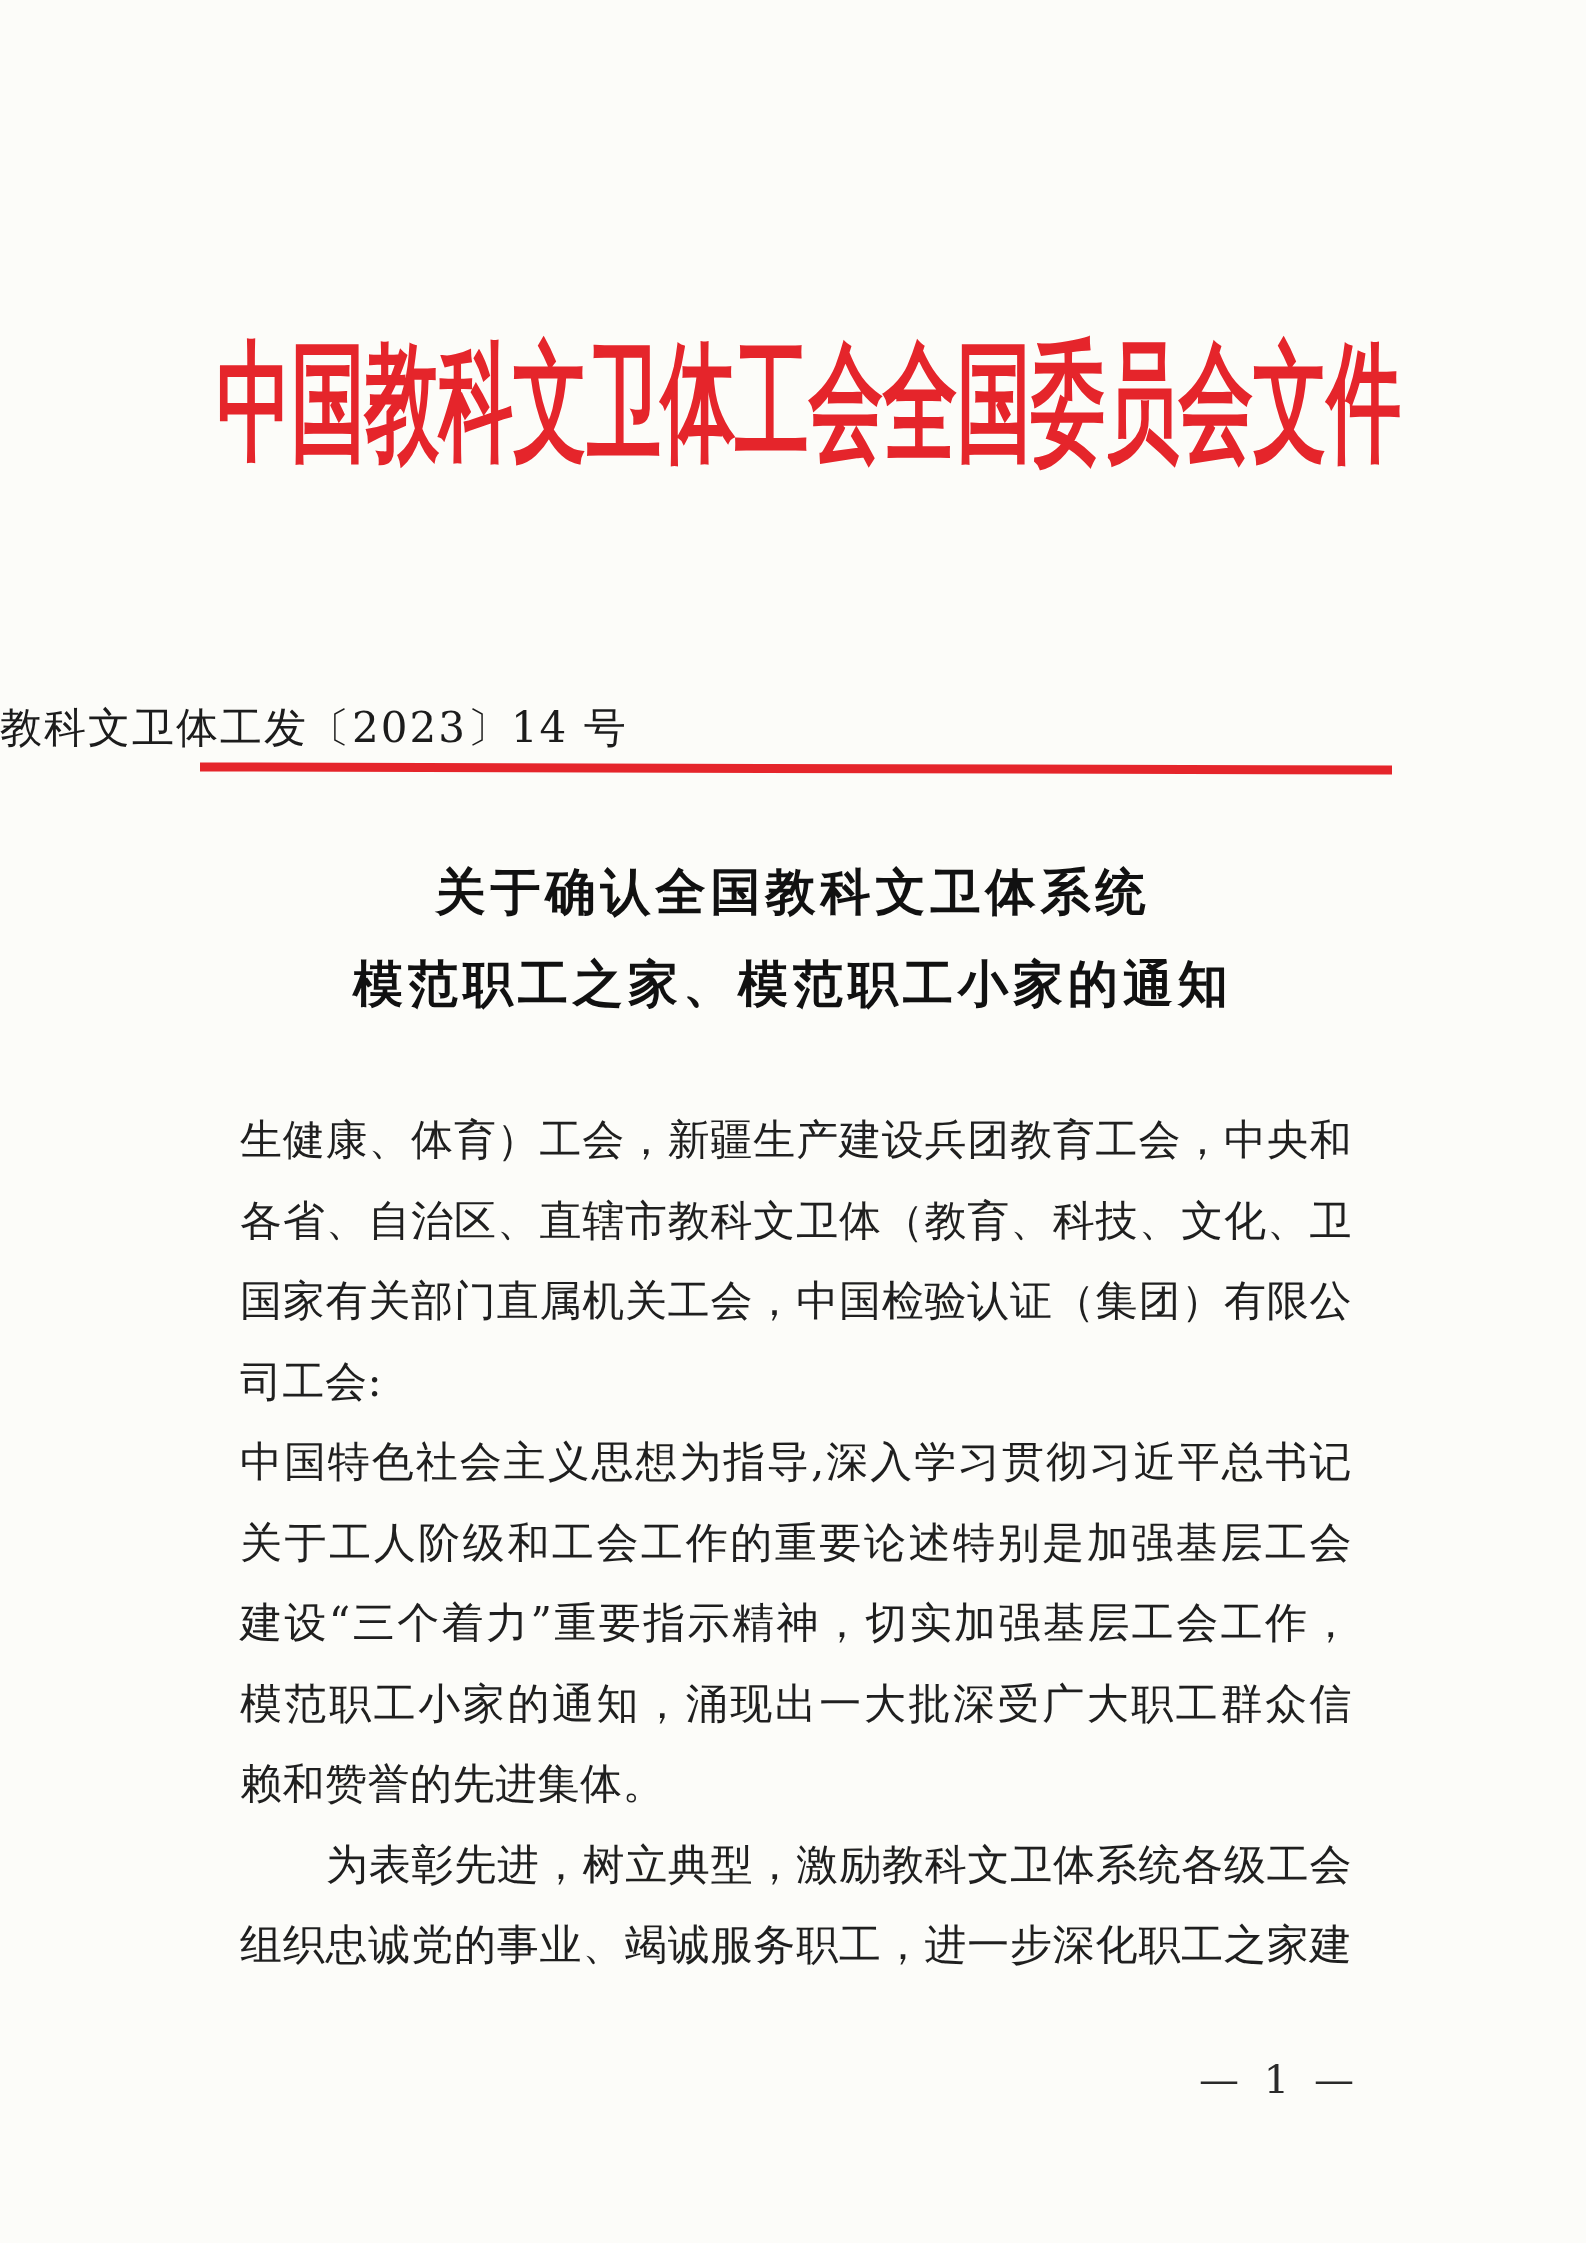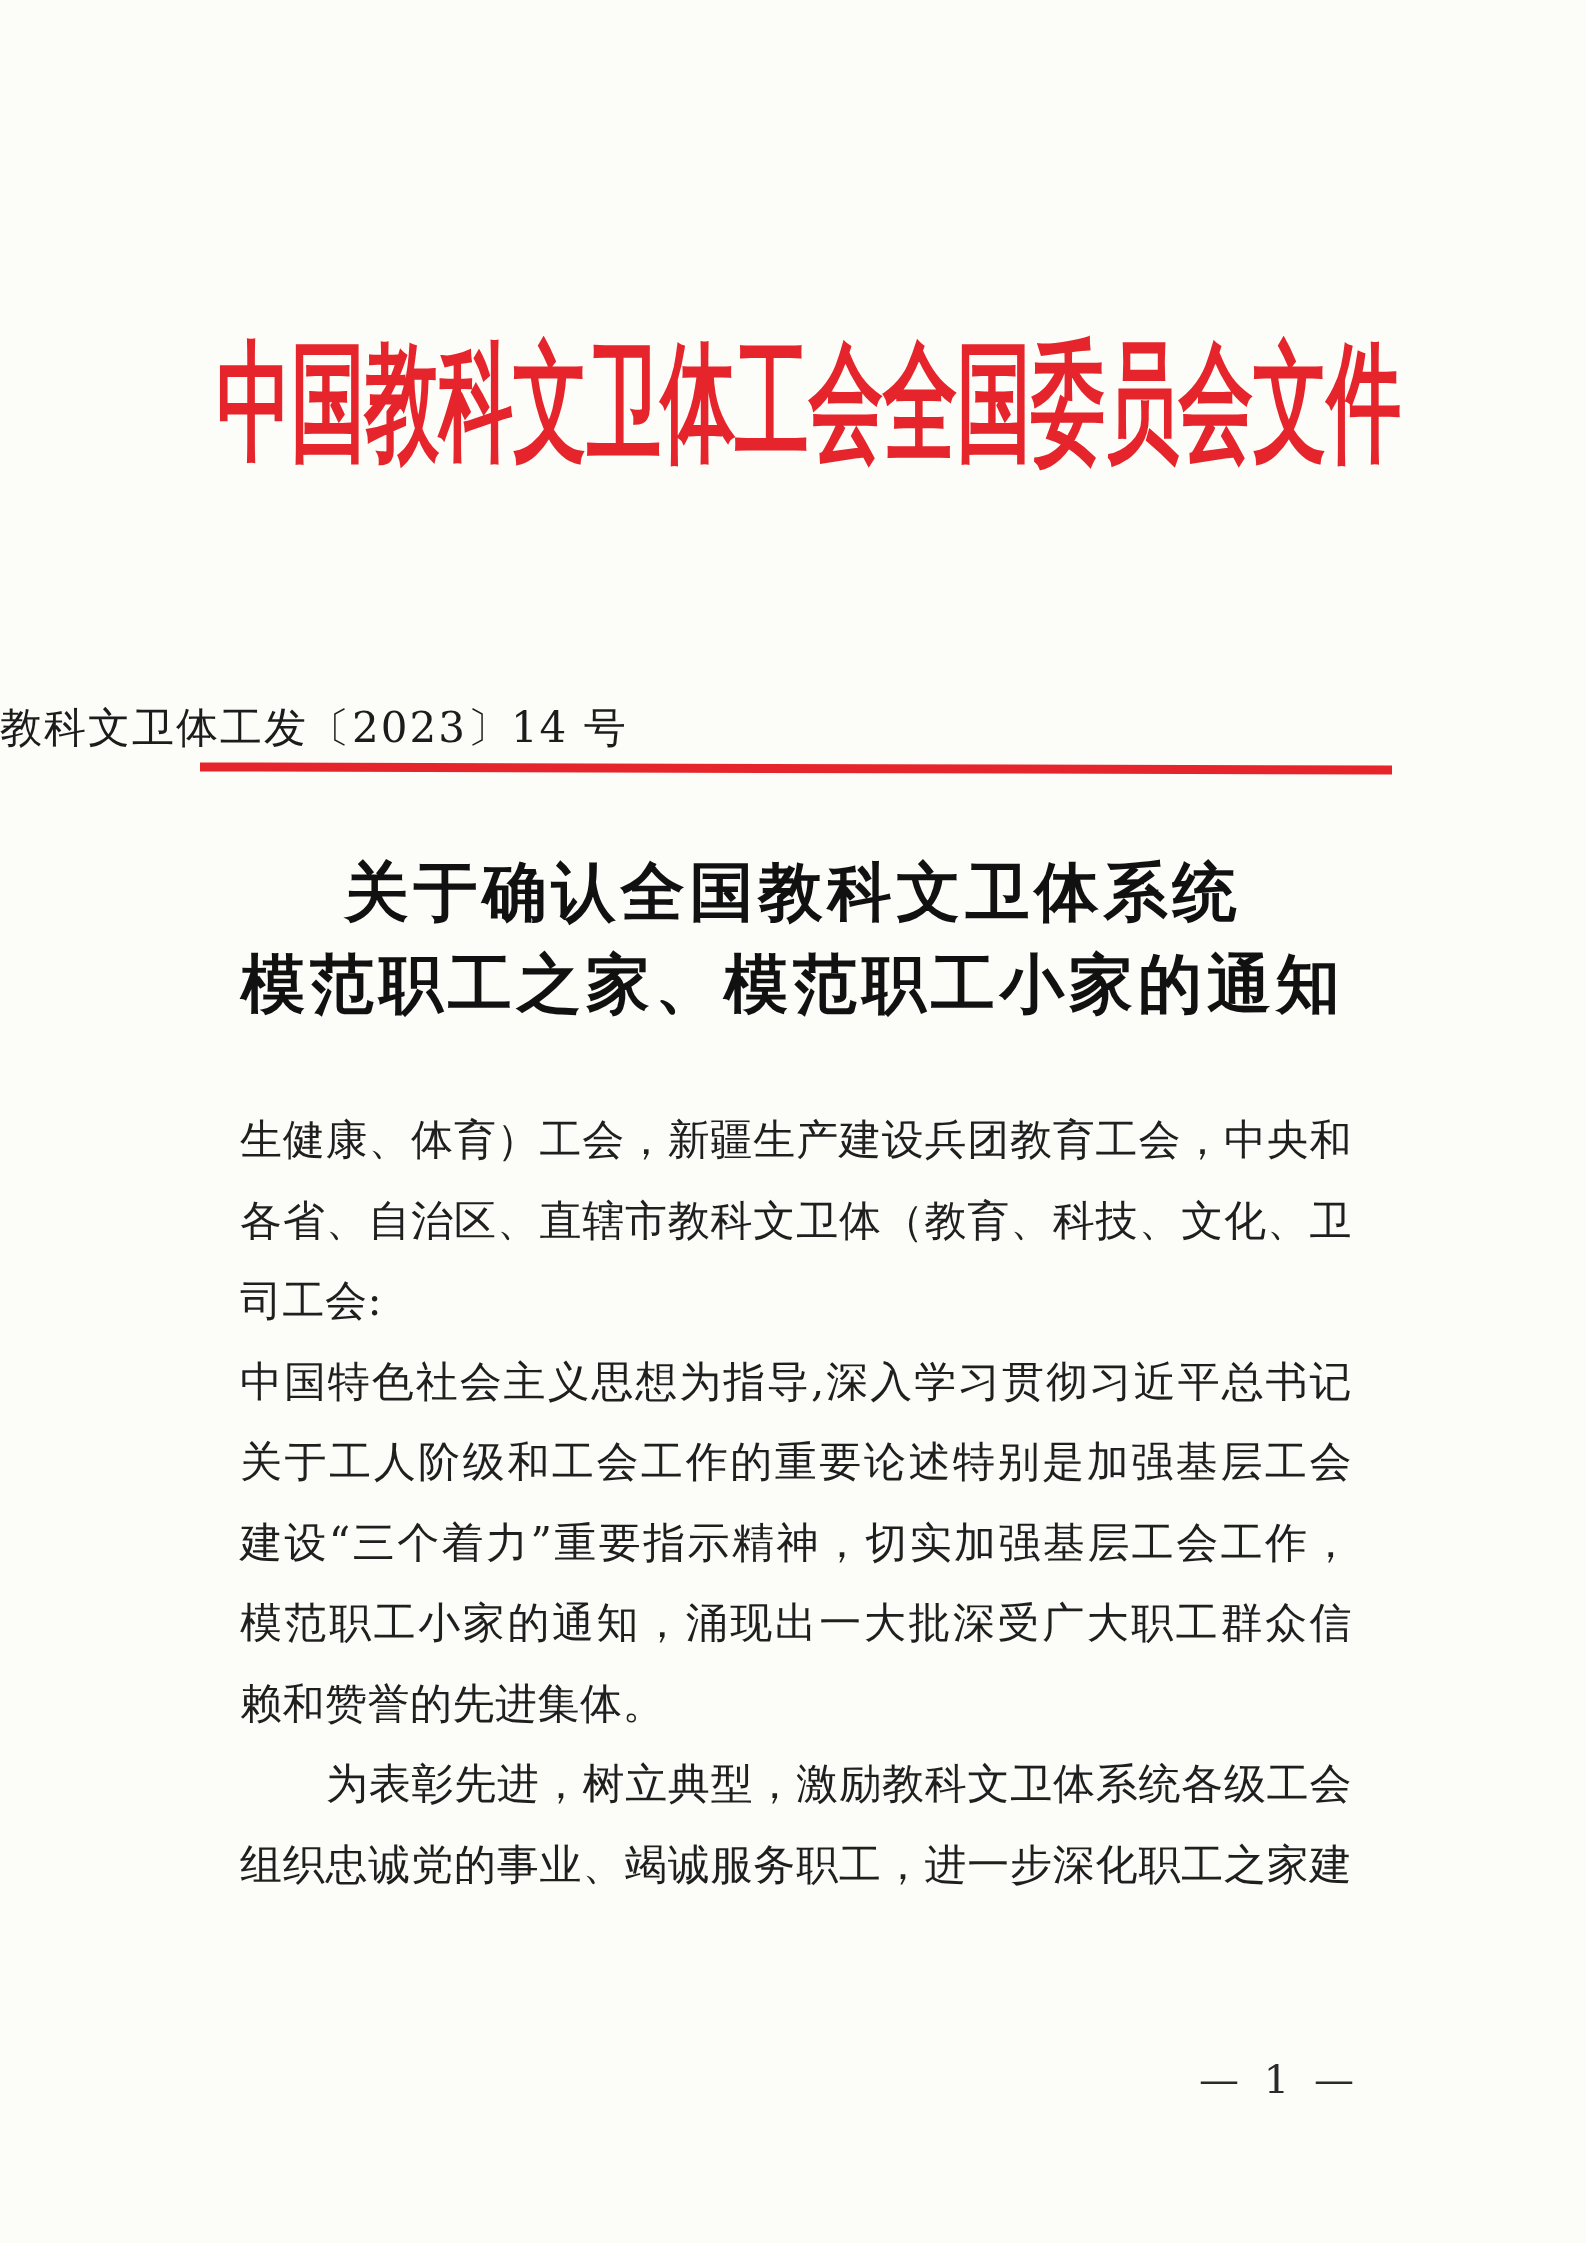--- a/index.html
+++ b/index.html
@@ -58,21 +58,21 @@
     background: #e5252b;
     transform: rotate(0.15deg);
   }
   
   .doc-title {
     position: absolute;
     top: 846px;
     left: 0;
     width: 100%;
     text-align: center;
-    font-size: 64px;
+    font-size: 50px;
     font-weight: bold;
     color: #111111;
     line-height: 92px;
     letter-spacing: 5px;
     white-space: nowrap;
   }
   
   .body-block {
     position: absolute;
     top: 1100px;
@@ -125,20 +125,21 @@
   <div class="red-rule accent-red-bg" style="background: rgb(229, 37, 43);"></div>
 
   <div class="doc-title">
     <div>关于确认全国教科文卫体系统</div>
     <div>模范职工之家、模范职工小家的通知</div>
   </div>
 
   <div class="body-block">
       <div class="body-line">生健康、体育）工会，新疆生产建设兵团教育工会，中央和</div>
       <div class="body-line">各省、自治区、直辖市教科文卫体（教育、科技、文化、卫</div>
+      <div class="body-line">国家有关部门直属机关工会，中国检验认证（集团）有限公</div>
       <div class="body-line no-justify">司工会:</div>
       <div class="body-line">中国特色社会主义思想为指导,深入学习贯彻习近平总书记</div>
       <div class="body-line">关于工人阶级和工会工作的重要论述特别是加强基层工会</div>
       <div class="body-line">建设“三个着力”重要指示精神，切实加强基层工会工作，</div>
       <div class="body-line">模范职工小家的通知，涌现出一大批深受广大职工群众信</div>
       <div class="body-line no-justify">赖和赞誉的先进集体。</div>
       <div class="body-line indent">为表彰先进，树立典型，激励教科文卫体系统各级工会</div>
       <div class="body-line">组织忠诚党的事业、竭诚服务职工，进一步深化职工之家建</div>
     </div>
 

